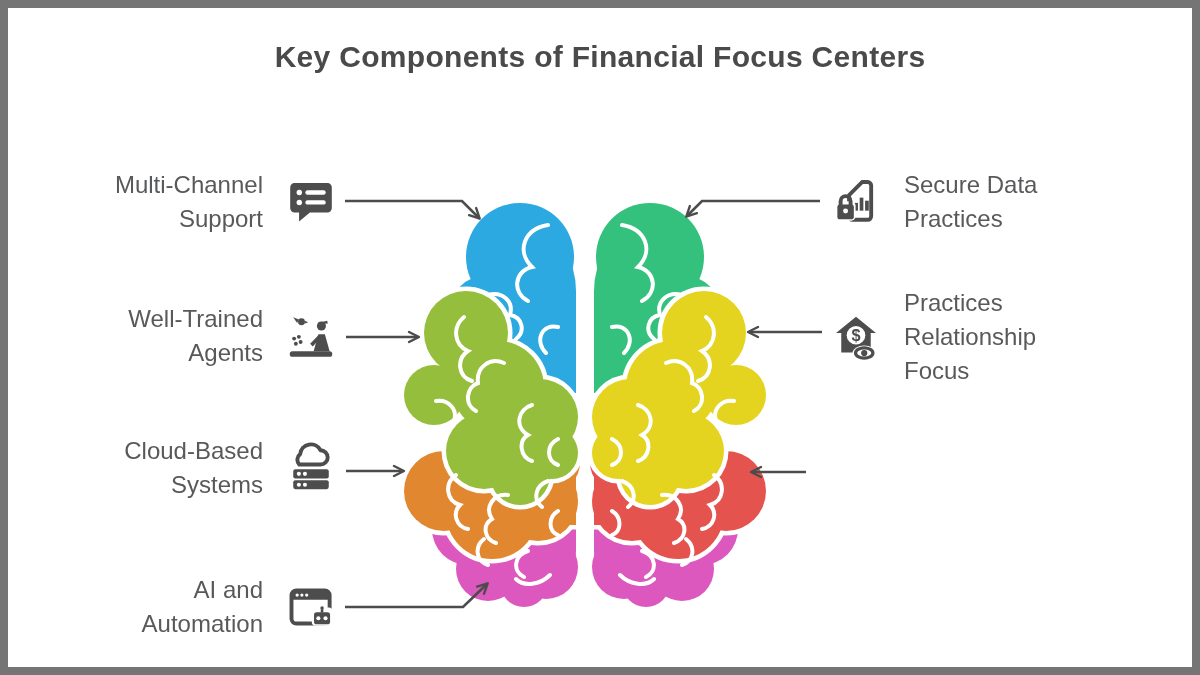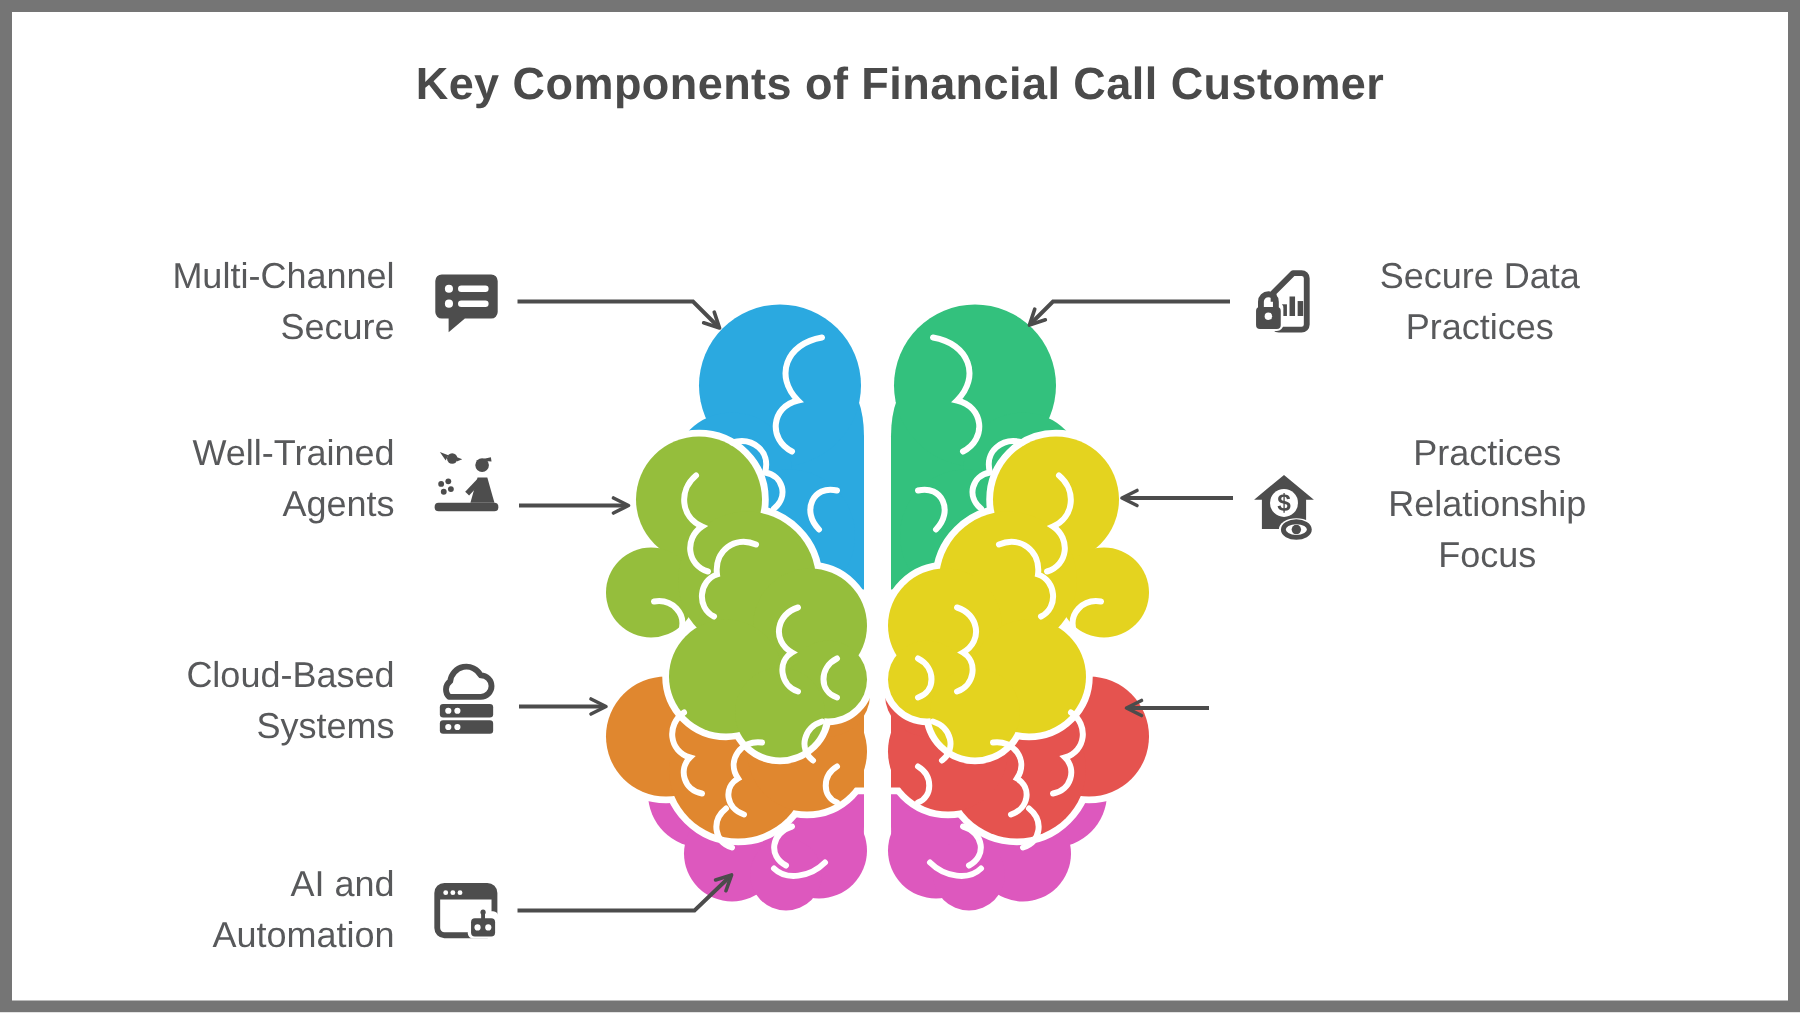--- a/index.html
+++ b/index.html
@@ -12,21 +12,21 @@
     position:absolute;top:40px;left:0;width:100%;text-align:center;
     font-size:30px;font-weight:700;letter-spacing:.3px;color:var(--c-title,#4a4a4a);
   }
   .item{position:absolute;display:flex;align-items:center;gap:22px;}
   .item .label{
     font-size:24px;line-height:34px;color:var(--c-label,#58595b);
   }
   .item-l{right:863px;}
   .item-l .label{text-align:right;}
   .item-r{left:830px;}
-  .item-r .label{text-align:center;}
+  .item-r .label{text-align:left;}
   .icon{width:52px;height:52px;flex:0 0 52px;}
   .ic{fill:var(--c-icon,#4d4d4d);}
   .ic-s{fill:none;stroke:var(--c-icon,#4d4d4d);stroke-width:1.8;stroke-linecap:round;stroke-linejoin:round;}
   .ic-w{fill:#ffffff;}
   .ic-ws{fill:none;stroke:#ffffff;stroke-width:1.4;}
   .brain{position:absolute;left:400px;top:195px;width:370px;height:415px;}
   .halo{fill:#ffffff;stroke:#ffffff;stroke-width:9;}
   .f-t{fill:var(--lt);}
   .f-m{fill:var(--lm);}
   .f-l{fill:var(--ll);}
@@ -36,21 +36,21 @@
   .hemi-right{--lt:var(--c-teal);--lm:var(--c-yellow);--ll:var(--c-red);--lb:var(--c-pink);}
   .arrows{position:absolute;inset:0;width:1200px;height:675px;pointer-events:none;}
   .arrow{fill:none;stroke:var(--c-arrow,#4c4c4c);stroke-width:2.6;}
 </style>
 </head>
 <body>
 
 <div class="canvas">
   <div class="frame"></div>
 
-  <div class="title">Key Components of Financial Call Customer</div>
+  <div class="title">Key Components of Financial Focus Centers</div>
 
   <svg class="brain" viewBox="0 0 370 415" xmlns="http://www.w3.org/2000/svg">
     <defs>
       <g id="l1">
         <path d="M112,36 Q176,40 176,96 L176,198 L112,198 Z"></path>
         <circle cx="120" cy="62" r="54"></circle>
         <circle cx="88" cy="120" r="40"></circle>
         <circle cx="126" cy="162" r="44"></circle>
       </g>
       <g id="l2">
@@ -116,31 +116,31 @@
     <polyline class="arrow" points="345,201 462,201 479,218" marker-end="url(#ah)"></polyline>
     <polyline class="arrow" points="346,337 418,337" marker-end="url(#ah)"></polyline>
     <polyline class="arrow" points="346,471 403,471" marker-end="url(#ah)"></polyline>
     <polyline class="arrow" points="345,607 463,607 487,584" marker-end="url(#ah)"></polyline>
     <polyline class="arrow" points="820,201 702,201 687,216" marker-end="url(#ah)"></polyline>
     <polyline class="arrow" points="822,332 749,332" marker-end="url(#ah)"></polyline>
     <polyline class="arrow" points="806,472 752,472" marker-end="url(#ah)"></polyline>
   </svg>
 
   <div class="item item-l" style="top:168px">
-    <div class="label" style="max-width:180px">Multi-Channel Secure</div>
+    <div class="label" style="max-width:180px">Multi-Channel Support</div>
     <svg class="icon" viewBox="0 0 24 24">
       <path class="ic" d="M4.4,3.2 H19.6 A2,2 0 0 1 21.6,5.2 V14.8 A2,2 0 0 1 19.6,16.8 H11.5 L6.5,21 V16.8 H4.4 A2,2 0 0 1 2.4,14.8 V5.2 A2,2 0 0 1 4.4,3.2 Z"></path>
       <circle class="ic-w" cx="6.6" cy="7.6" r="1.25"></circle>
       <rect class="ic-w" x="9.4" y="6.6" width="9.4" height="2" rx="1"></rect>
       <circle class="ic-w" cx="6.6" cy="12.2" r="1.25"></circle>
       <rect class="ic-w" x="9.4" y="11.2" width="9.4" height="2" rx="1"></rect>
     </svg>
   </div>
 
-  <div class="item item-l" style="top:286px">
+  <div class="item item-l" style="top:302px">
     <div class="label" style="max-width:160px">Well-Trained Agents</div>
     <svg class="icon" viewBox="0 0 24 24">
       <rect class="ic" x="2.2" y="19" width="19.6" height="2.6" rx="1.2"></rect>
       <circle class="ic" cx="16.8" cy="7.4" r="2.1"></circle>
       <path class="ic" d="M14.9,6 L19.5,5 L19.7,6.3 Z"></path>
       <path class="ic" d="M13.2,19 L15.4,11.2 H18.4 L20.6,19 Z"></path>
       <path class="ic" d="M15.4,11.6 L11.6,15.6 L12.8,16.8 L16,13.4 Z"></path>
       <circle class="ic" cx="7.6" cy="5.4" r="1.6"></circle>
       <path class="ic" d="M6.4,4.4 L3.8,3.4 L5.6,6 Z"></path>
       <path class="ic" d="M9.1,5 L10.7,5.6 L9,6.3 Z"></path>

